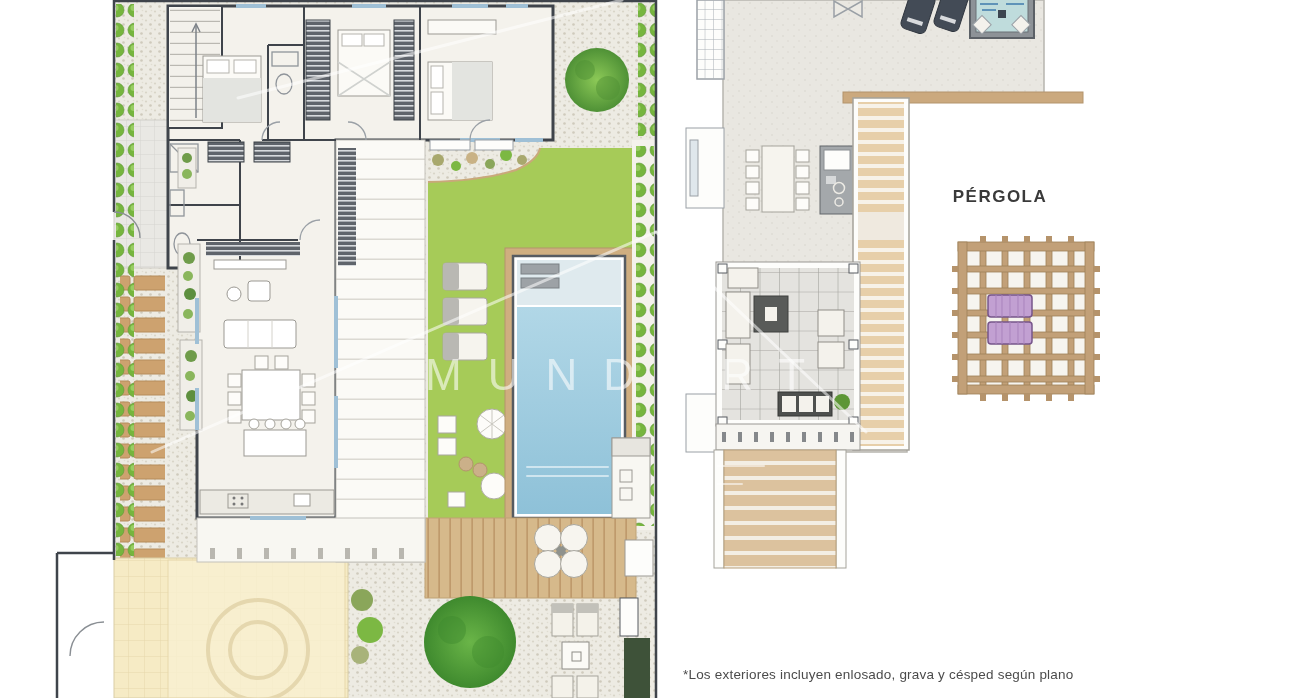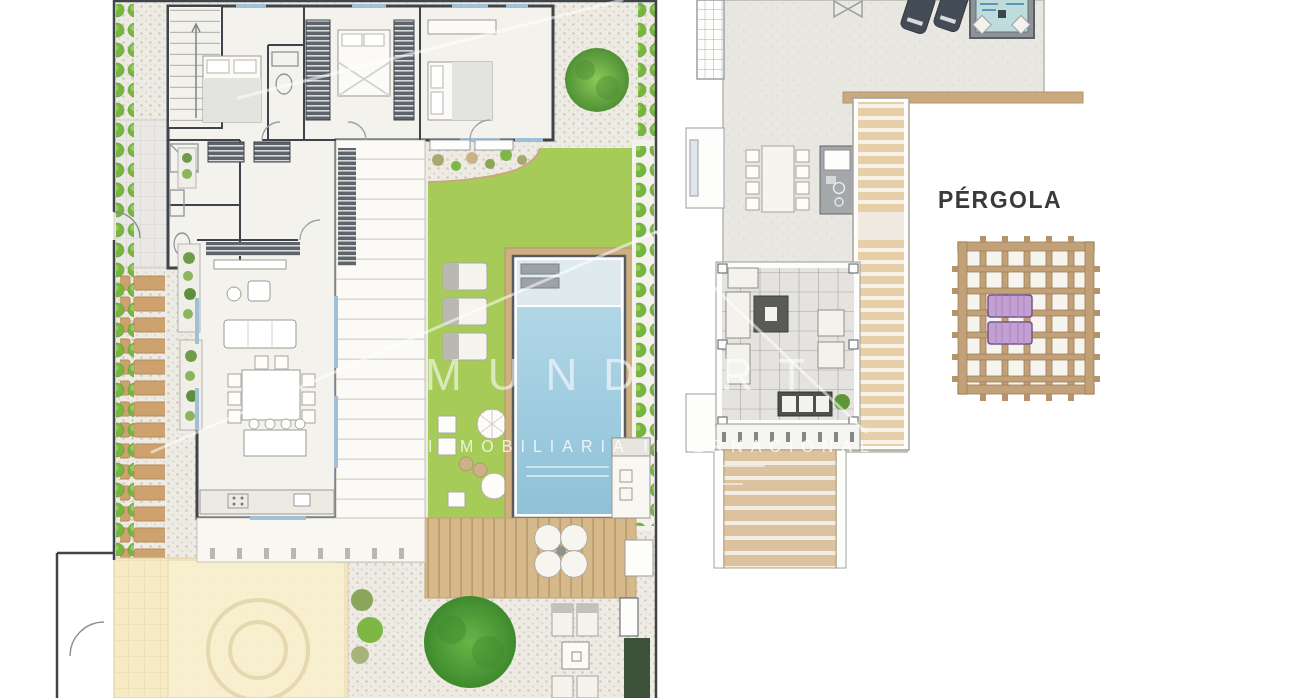--- a/index.html
+++ b/index.html
@@ -3,21 +3,21 @@
 <meta charset="utf-8">
 <style>
   html,body{margin:0;padding:0;background:#ffffff;}
   .stage{position:relative;width:1290px;height:698px;background:#ffffff;overflow:hidden;
          font-family:"Liberation Sans",sans-serif;}
   .stage svg{position:absolute;left:0;top:0;}
   .overlay{position:absolute;white-space:nowrap;}
   .wm-brand{left:425px;top:350px;font-size:44px;font-weight:400;letter-spacing:26px;
             color:rgba(255,255,255,0.58);}
   .wm-tag{left:428px;top:438px;font-size:16px;letter-spacing:8px;color:rgba(255,255,255,0.78);}
-  .pergola-label{left:930px;top:187px;width:140px;text-align:center;font-size:23px;
+  .pergola-label{left:930px;top:187px;width:140px;text-align:center;font-size:17px;
                  font-weight:bold;letter-spacing:1.5px;color:var(--label_text,#3a3a3a);}
   .footnote{left:683px;top:667px;font-size:13.5px;letter-spacing:0.2px;
             color:var(--footnote_text,#4b4b4b);}
 </style>
 </head>
 <body>
 
 <div class="stage">
 <svg width="1290" height="698" viewBox="0 0 1290 698">
 <defs>
@@ -524,15 +524,15 @@
   <line x1="152" y1="452" x2="656" y2="232"></line>
   <line x1="656" y1="232" x2="866" y2="432"></line>
   <line x1="527" y1="467" x2="608" y2="467" stroke-width="2"></line>
   <line x1="527" y1="476" x2="608" y2="476" stroke-width="2"></line>
   <line x1="718" y1="466" x2="764" y2="466" stroke-width="2"></line>
   <line x1="718" y1="484" x2="742" y2="484" stroke-width="2"></line>
 </g>
 </svg>
 
 <div class="overlay wm-brand">MUNDORT</div>
-<div class="overlay wm-tag">INMOBILIARIA INTERNACIONAL</div>
 <div class="overlay pergola-label">PÉRGOLA</div>
+<div class="overlay footnote">*Los exteriores incluyen enlosado, grava y césped según plano</div>
 </div>
 
 </body></html>

